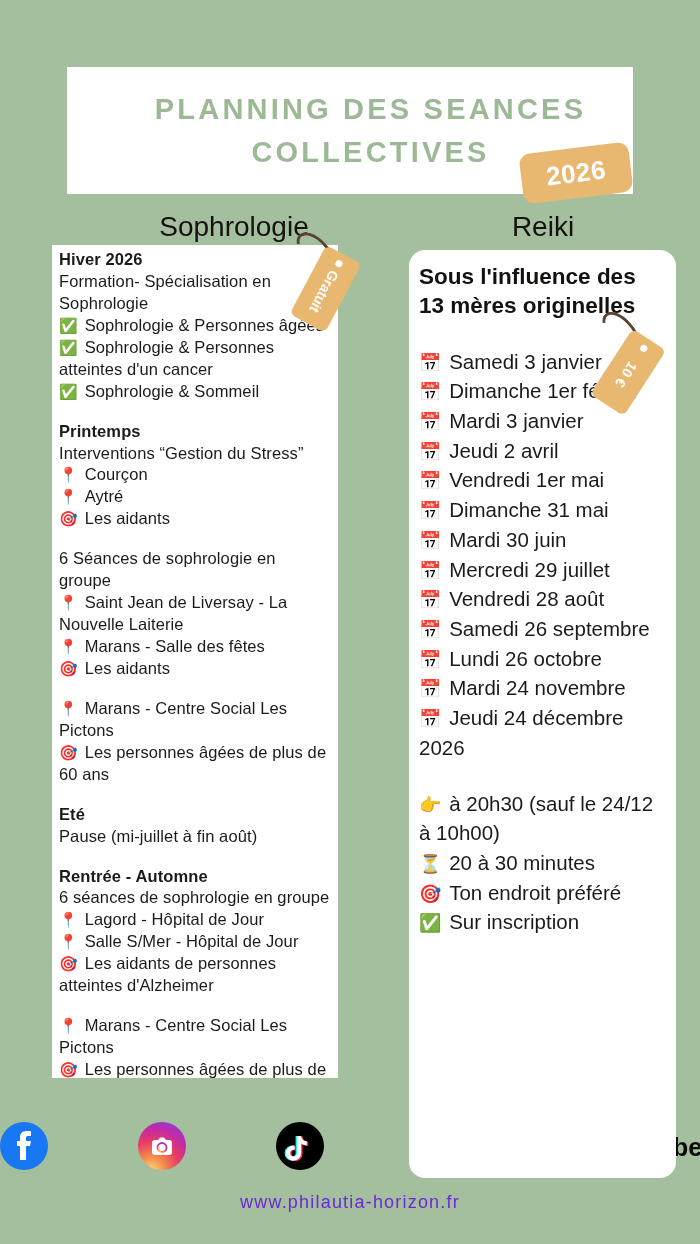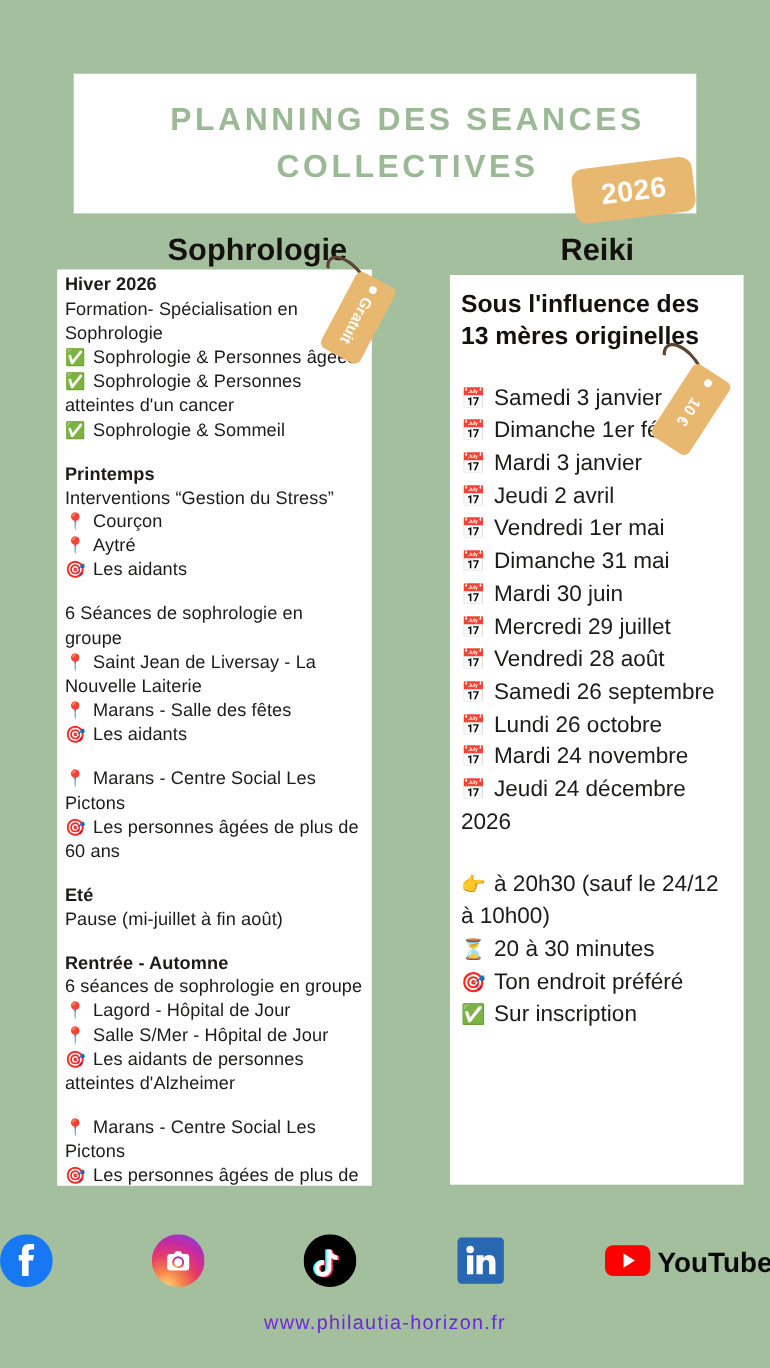--- a/index.html
+++ b/index.html
@@ -59,37 +59,37 @@
     color: #ffffff;
     font-size: 26px;
     font-weight: bold;
     letter-spacing: 0.5px;
   }
 
   
   .col-head {
     position: absolute;
     font-size: 28px;
-    font-weight: bold;
+    font-weight: normal;
     color: #15110f;
     text-align: center;
     z-index: 3;
   }
   .col-head.left  { left: 60px;  top: 211px; width: 348px; }
   .col-head.right { left: 409px; top: 211px; width: 268px; }
 
   
   .card {
     position: absolute;
     background: #ffffff;
     overflow: hidden;
     z-index: 1;
   }
   .card.left  { left: 52px;  top: 245px; width: 286px; height: 833px; }
-  .card.right { left: 409px; top: 250px; width: 267px; height: 827px; }
+  .card.right { left: 409px; top: 250px; width: 267px; height: 928px; border-radius: 16px; }
 
   .card-inner { padding: 4px 7px 0 7px; }
   .card.right .card-inner { padding: 12px 10px 0 10px; }
 
   
   .blk { margin: 0; }
   .blk.gap { margin-top: 18px; }
 
   .line {
     font-size: 16.5px;

